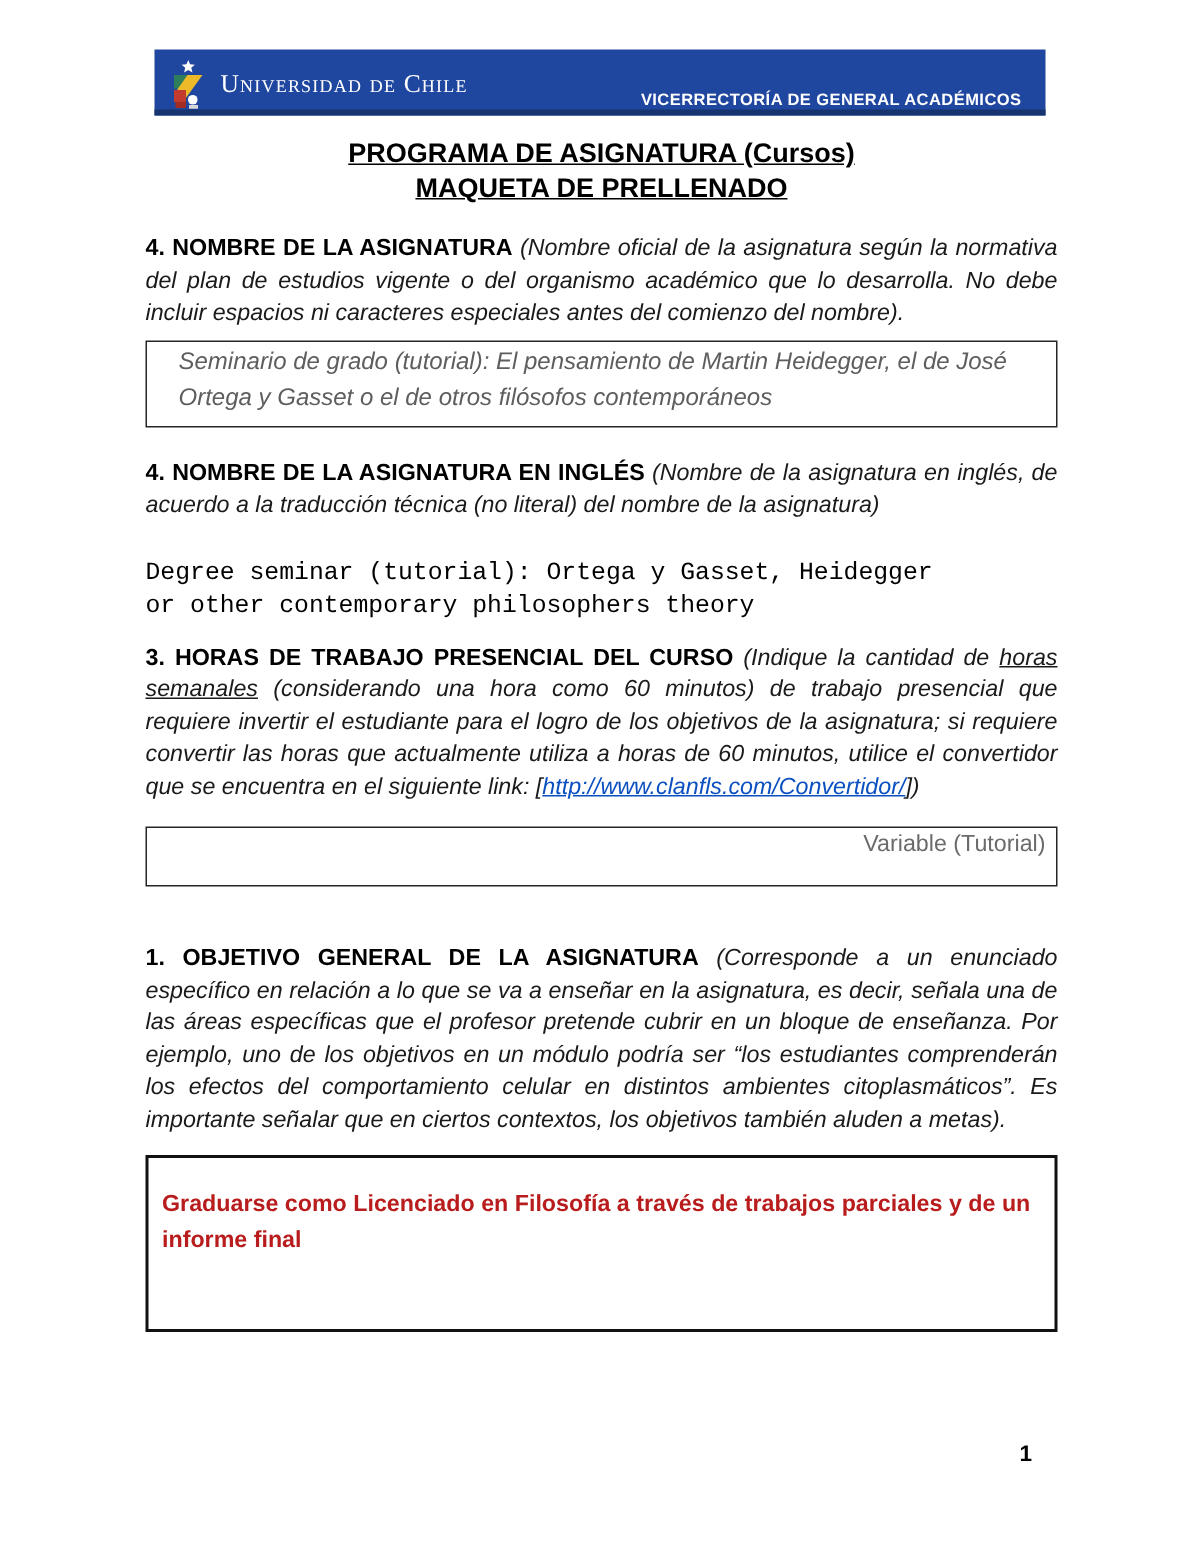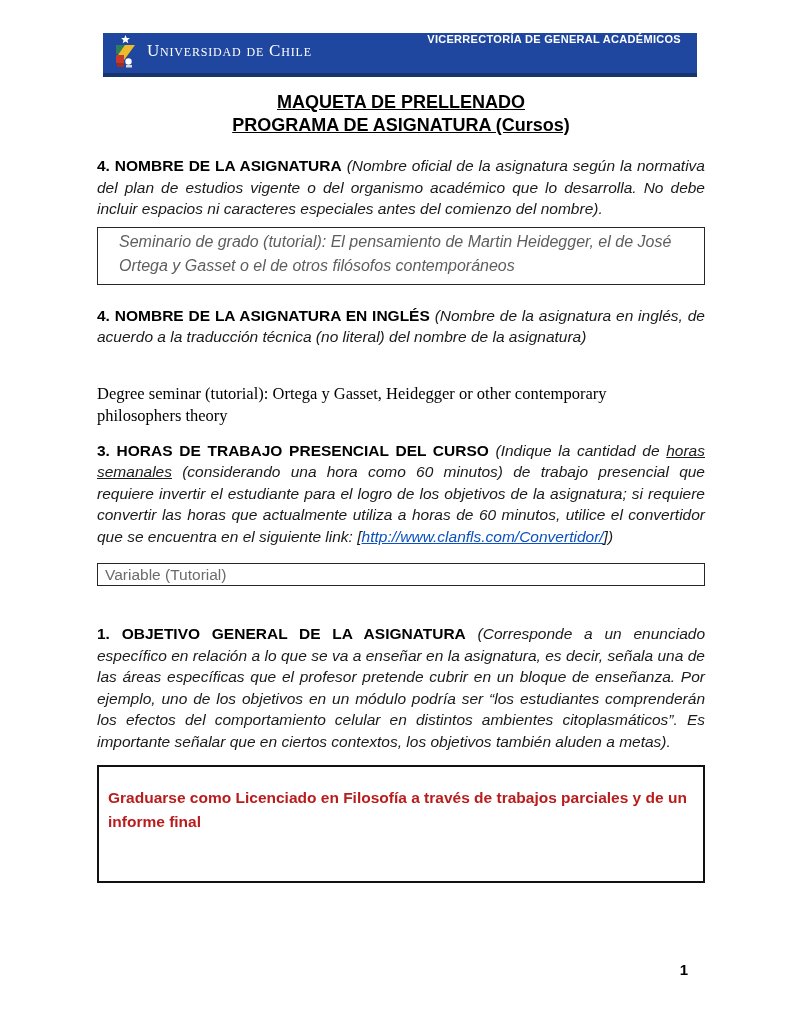--- a/index.html
+++ b/index.html
@@ -14,21 +14,21 @@
     overflow:hidden;
   }
 
   
   .banner {
     margin:0 8px 0 6px;
     height:40px;
     background:#20479F;
     border-bottom:4px solid #17346E;
     display:flex;
-    align-items:flex-start;
+    align-items:flex-end;
     justify-content:space-between;
     padding:0 16px 0 10px;
   }
   .brand { display:flex; align-items:center; gap:9px; }
   .crest { width:25px; height:34px; display:block; margin-top:1px; }
   .brand-name {
     font-family:"Liberation Serif", serif;
     font-variant:small-caps;
     color:#ffffff;
     font-size:17px;
@@ -64,44 +64,45 @@
   .ul { text-decoration:underline; }
   .link { color:#0B50C0; text-decoration:underline; font-style:italic; cursor:pointer; }
 
   #sec1 { margin-top:18px; }
   #sec2 { margin-top:20px; }
   #sec3 { margin-top:12px; }
   #sec4 { margin-top:37px; }
 
   
   .english {
-    margin:35px 0 0 0;
-    font-family:Liberation Serif, serif;
+    margin:23px 0 0 0;
+    font-family:Liberation Mono, monospace;
     font-size:16.5px;
     line-height:22.5px;
     max-width:545px;
     text-align:left;
   }
 
   
   .inbox { border:1.5px solid #262626; box-sizing:border-box; }
   #box-course-es {
     margin-top:7px;
     padding:2px 7px 5px 21px;
     font-style:italic;
     font-size:16px;
     line-height:24.5px;
     color:#5E5E5E;
   }
   #box-hours {
     margin-top:16px;
-    padding:1px 7px 0 7px;
+    padding:1px 7px 17px 7px;
     font-size:15.5px;
     line-height:20px;
     color:#6B6B6B;
+    text-align:right;
   }
   #box-objective {
     margin-top:13px;
     border-width:2.5px;
     border-color:#111111;
     height:118px;
     padding:19px 0 0 9px;
     font-weight:bold;
     font-size:15.5px;
     line-height:24px;
@@ -132,22 +133,22 @@
         <rect x="4" y="29" width="7" height="4" fill="#A32C24"></rect>
         <circle cx="15.5" cy="27.5" r="3.2" fill="#ffffff"></circle>
         <rect x="13" y="31" width="6" height="2.5" fill="#D8D8D8"></rect>
       </svg>
       <span class="brand-name">Universidad de Chile</span>
     </div>
     <span class="vra-label">VICERRECTORÍA DE GENERAL ACADÉMICOS</span>
   </div>
 
   <h1 class="doc-title">
+    <span>PROGRAMA DE ASIGNATURA (Cursos)</span>
     <span>MAQUETA DE PRELLENADO</span>
-    <span>PROGRAMA DE ASIGNATURA (Cursos)</span>
   </h1>
 
   <p class="para" id="sec1">
     <span class="hd">4. NOMBRE DE LA ASIGNATURA</span>
     <span class="it">(Nombre oficial de la asignatura según la normativa del plan de estudios vigente o del organismo académico que lo desarrolla. No debe incluir espacios ni caracteres especiales antes del comienzo del nombre).</span>
   </p>
 
   <div class="inbox" id="box-course-es">
     <span>Seminario de grado (tutorial): El pensamiento de Martin Heidegger, el de José Ortega y Gasset o el de otros filósofos contemporáneos</span>
   </div>

